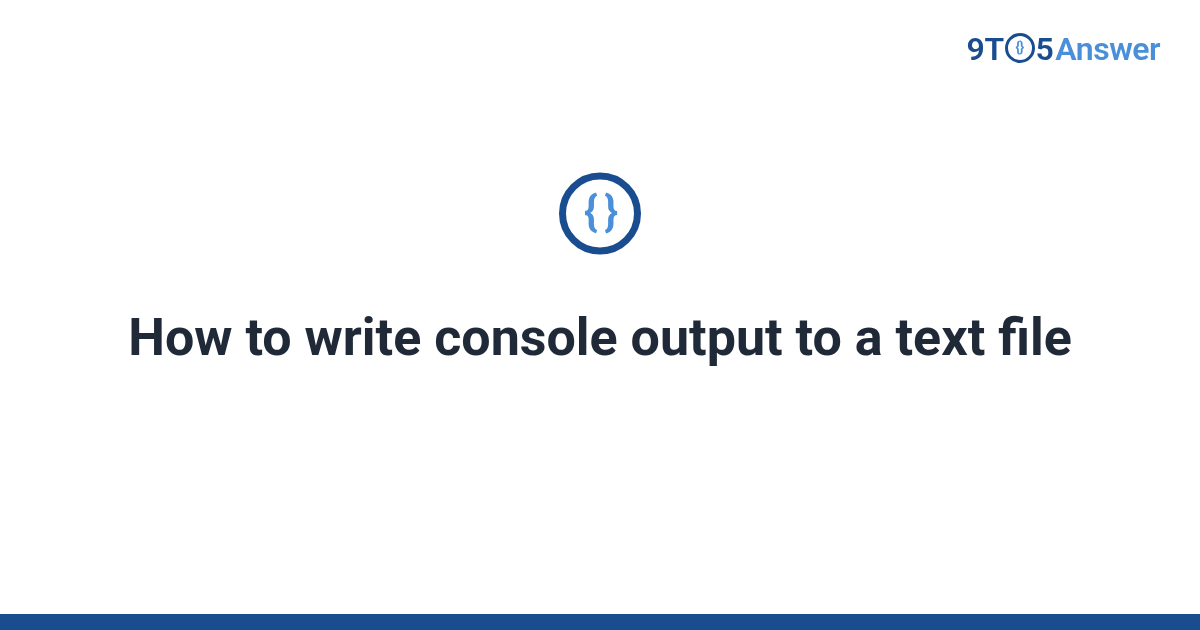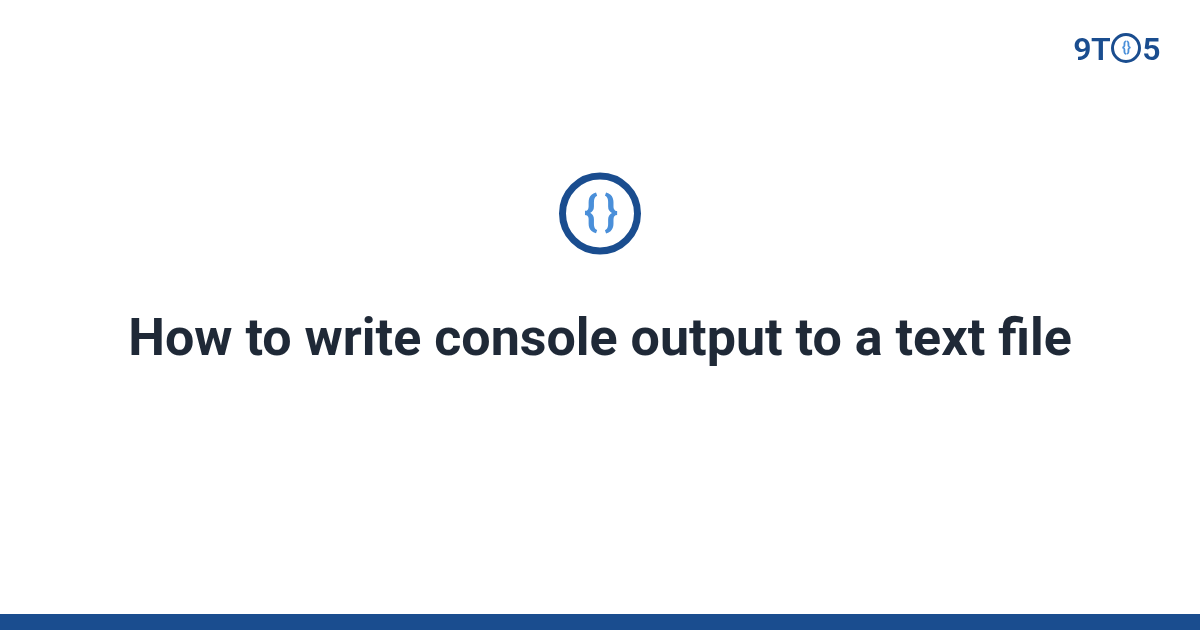--- a/index.html
+++ b/index.html
@@ -109,20 +109,21 @@
 </head>
 <body>
 
 <div class="logo">
   <span class="logo-nine">9</span>
   <span class="logo-t">T</span>
   <span class="logo-o">
     <span class="logo-o-inner">{}</span>
   </span>
   <span class="logo-five">5</span>
+  <span class="logo-answer">Answer</span>
 </div>
 
 <div class="center-content">
   <div class="icon-circle">
     <span class="icon-braces">{ }</span>
   </div>
   <h1 class="title">How to write console output to a text file</h1>
 </div>
 
 <div class="bottom-bar"></div>

